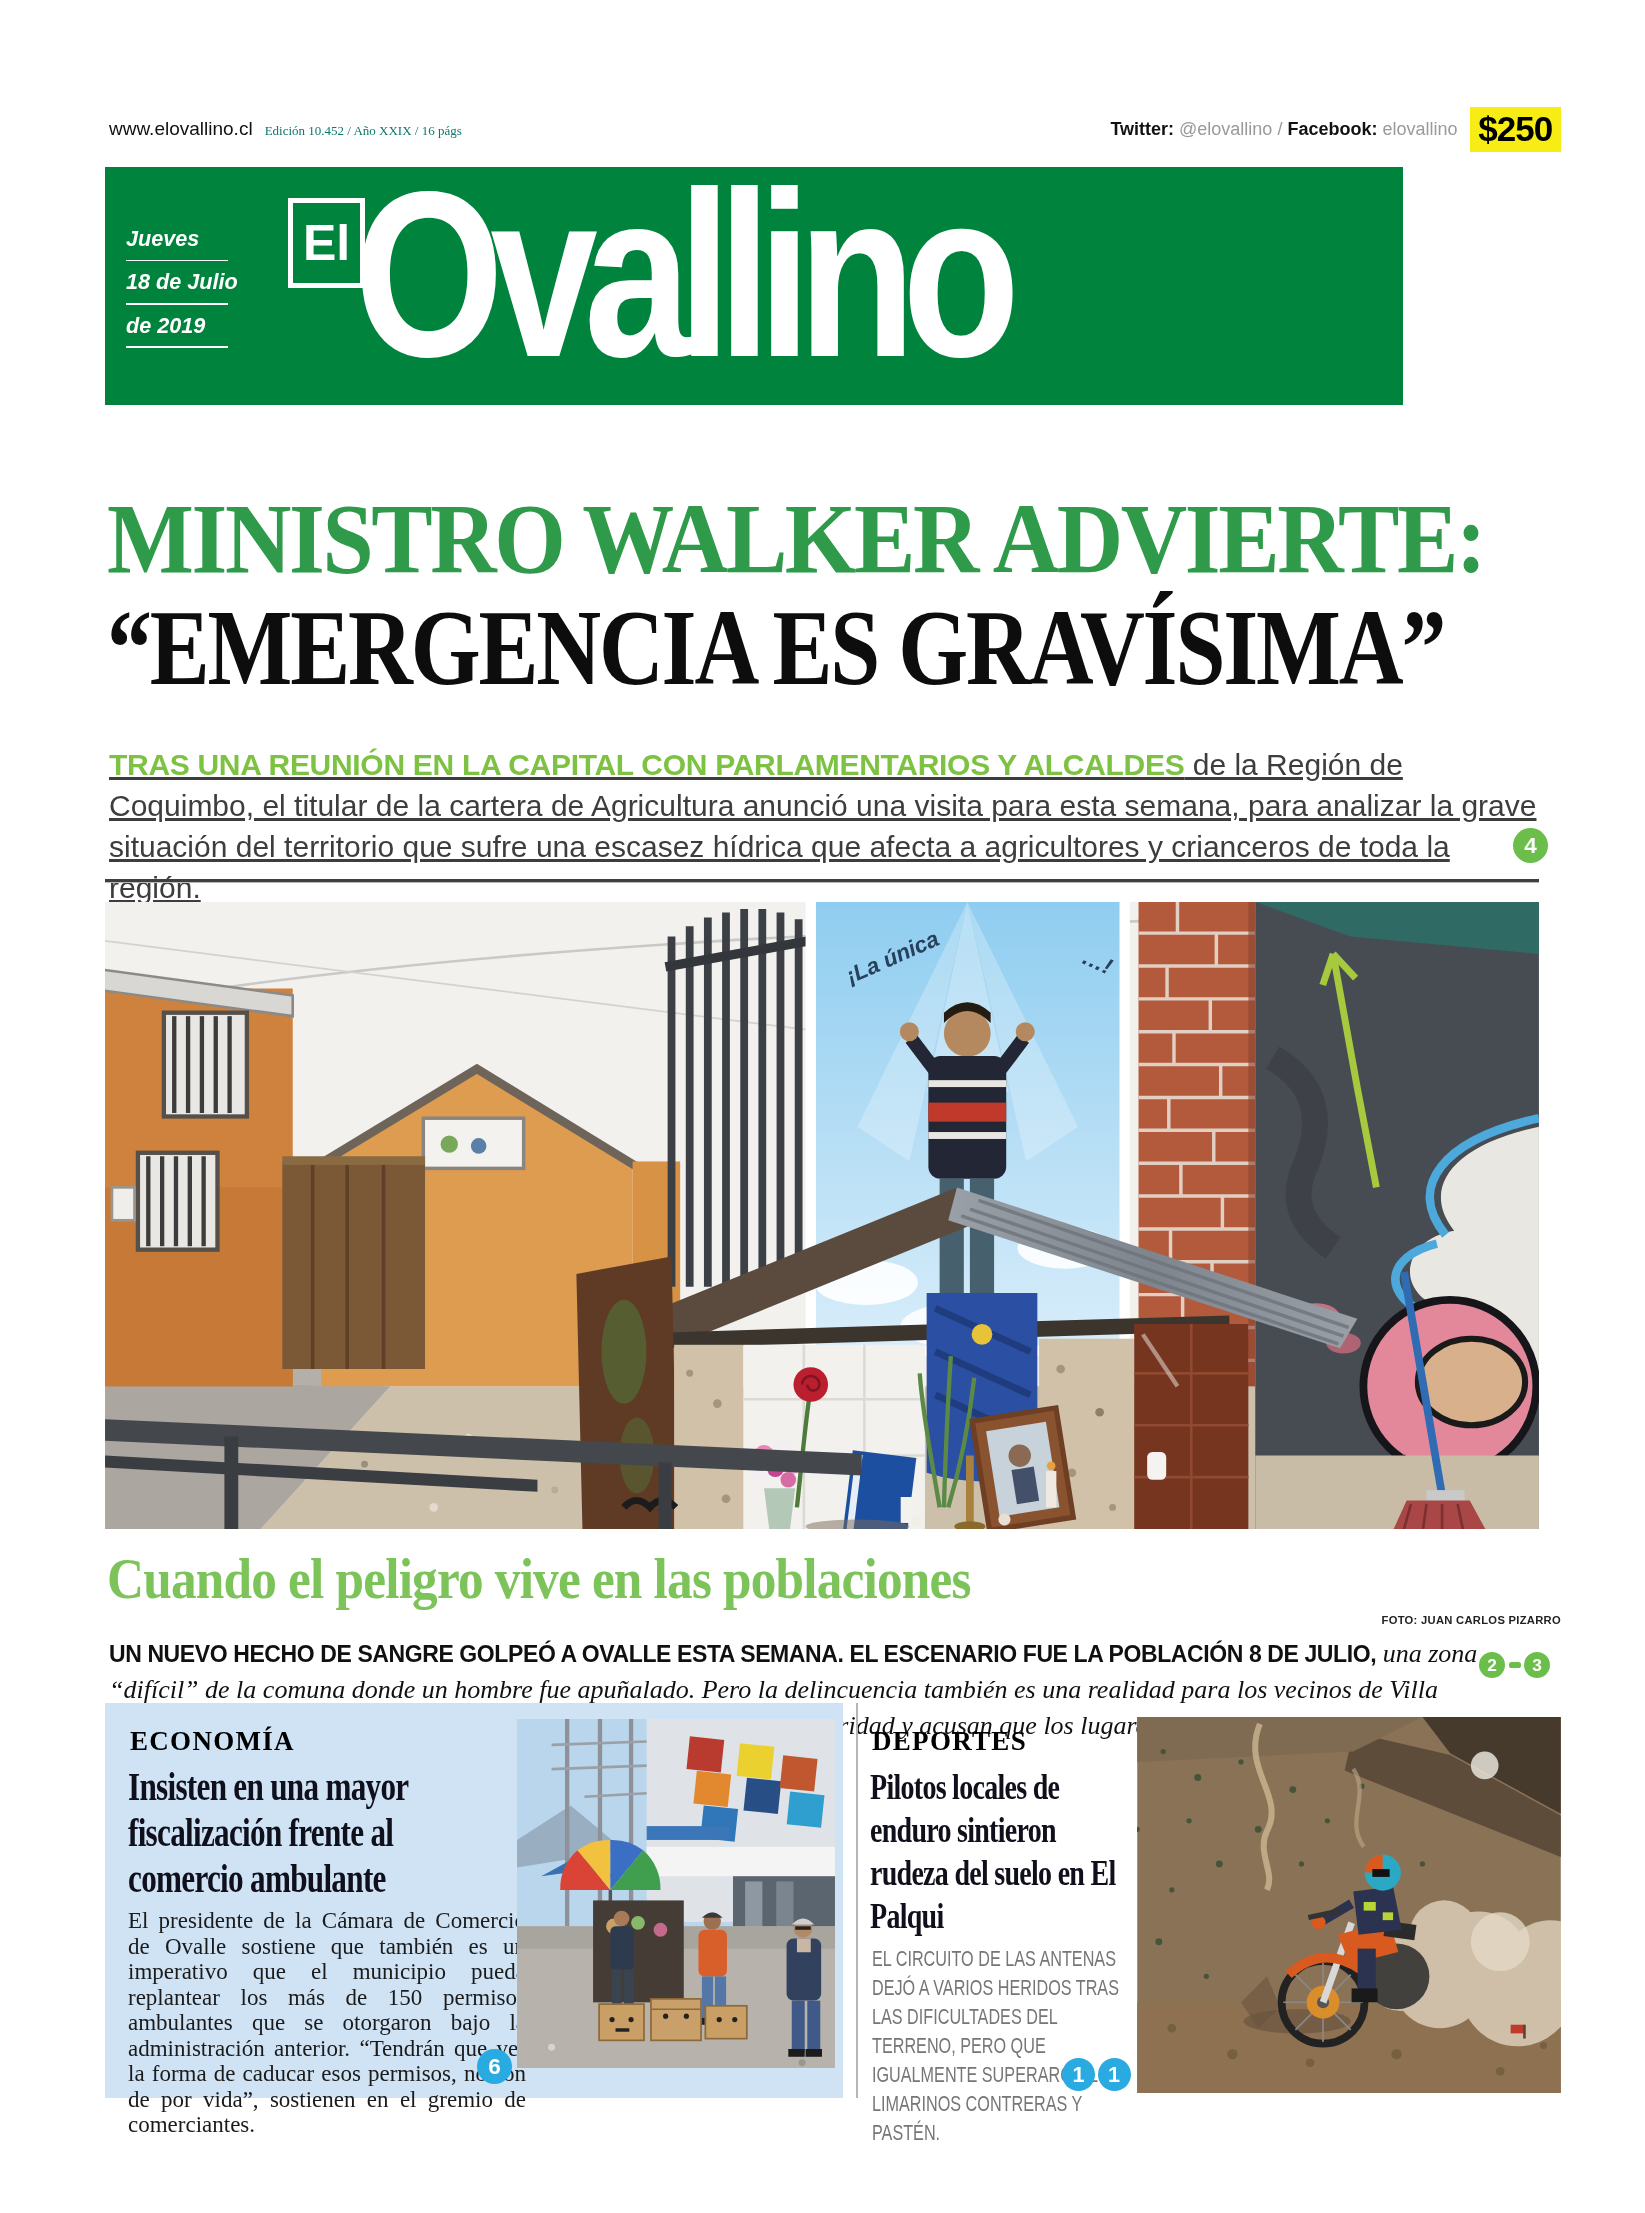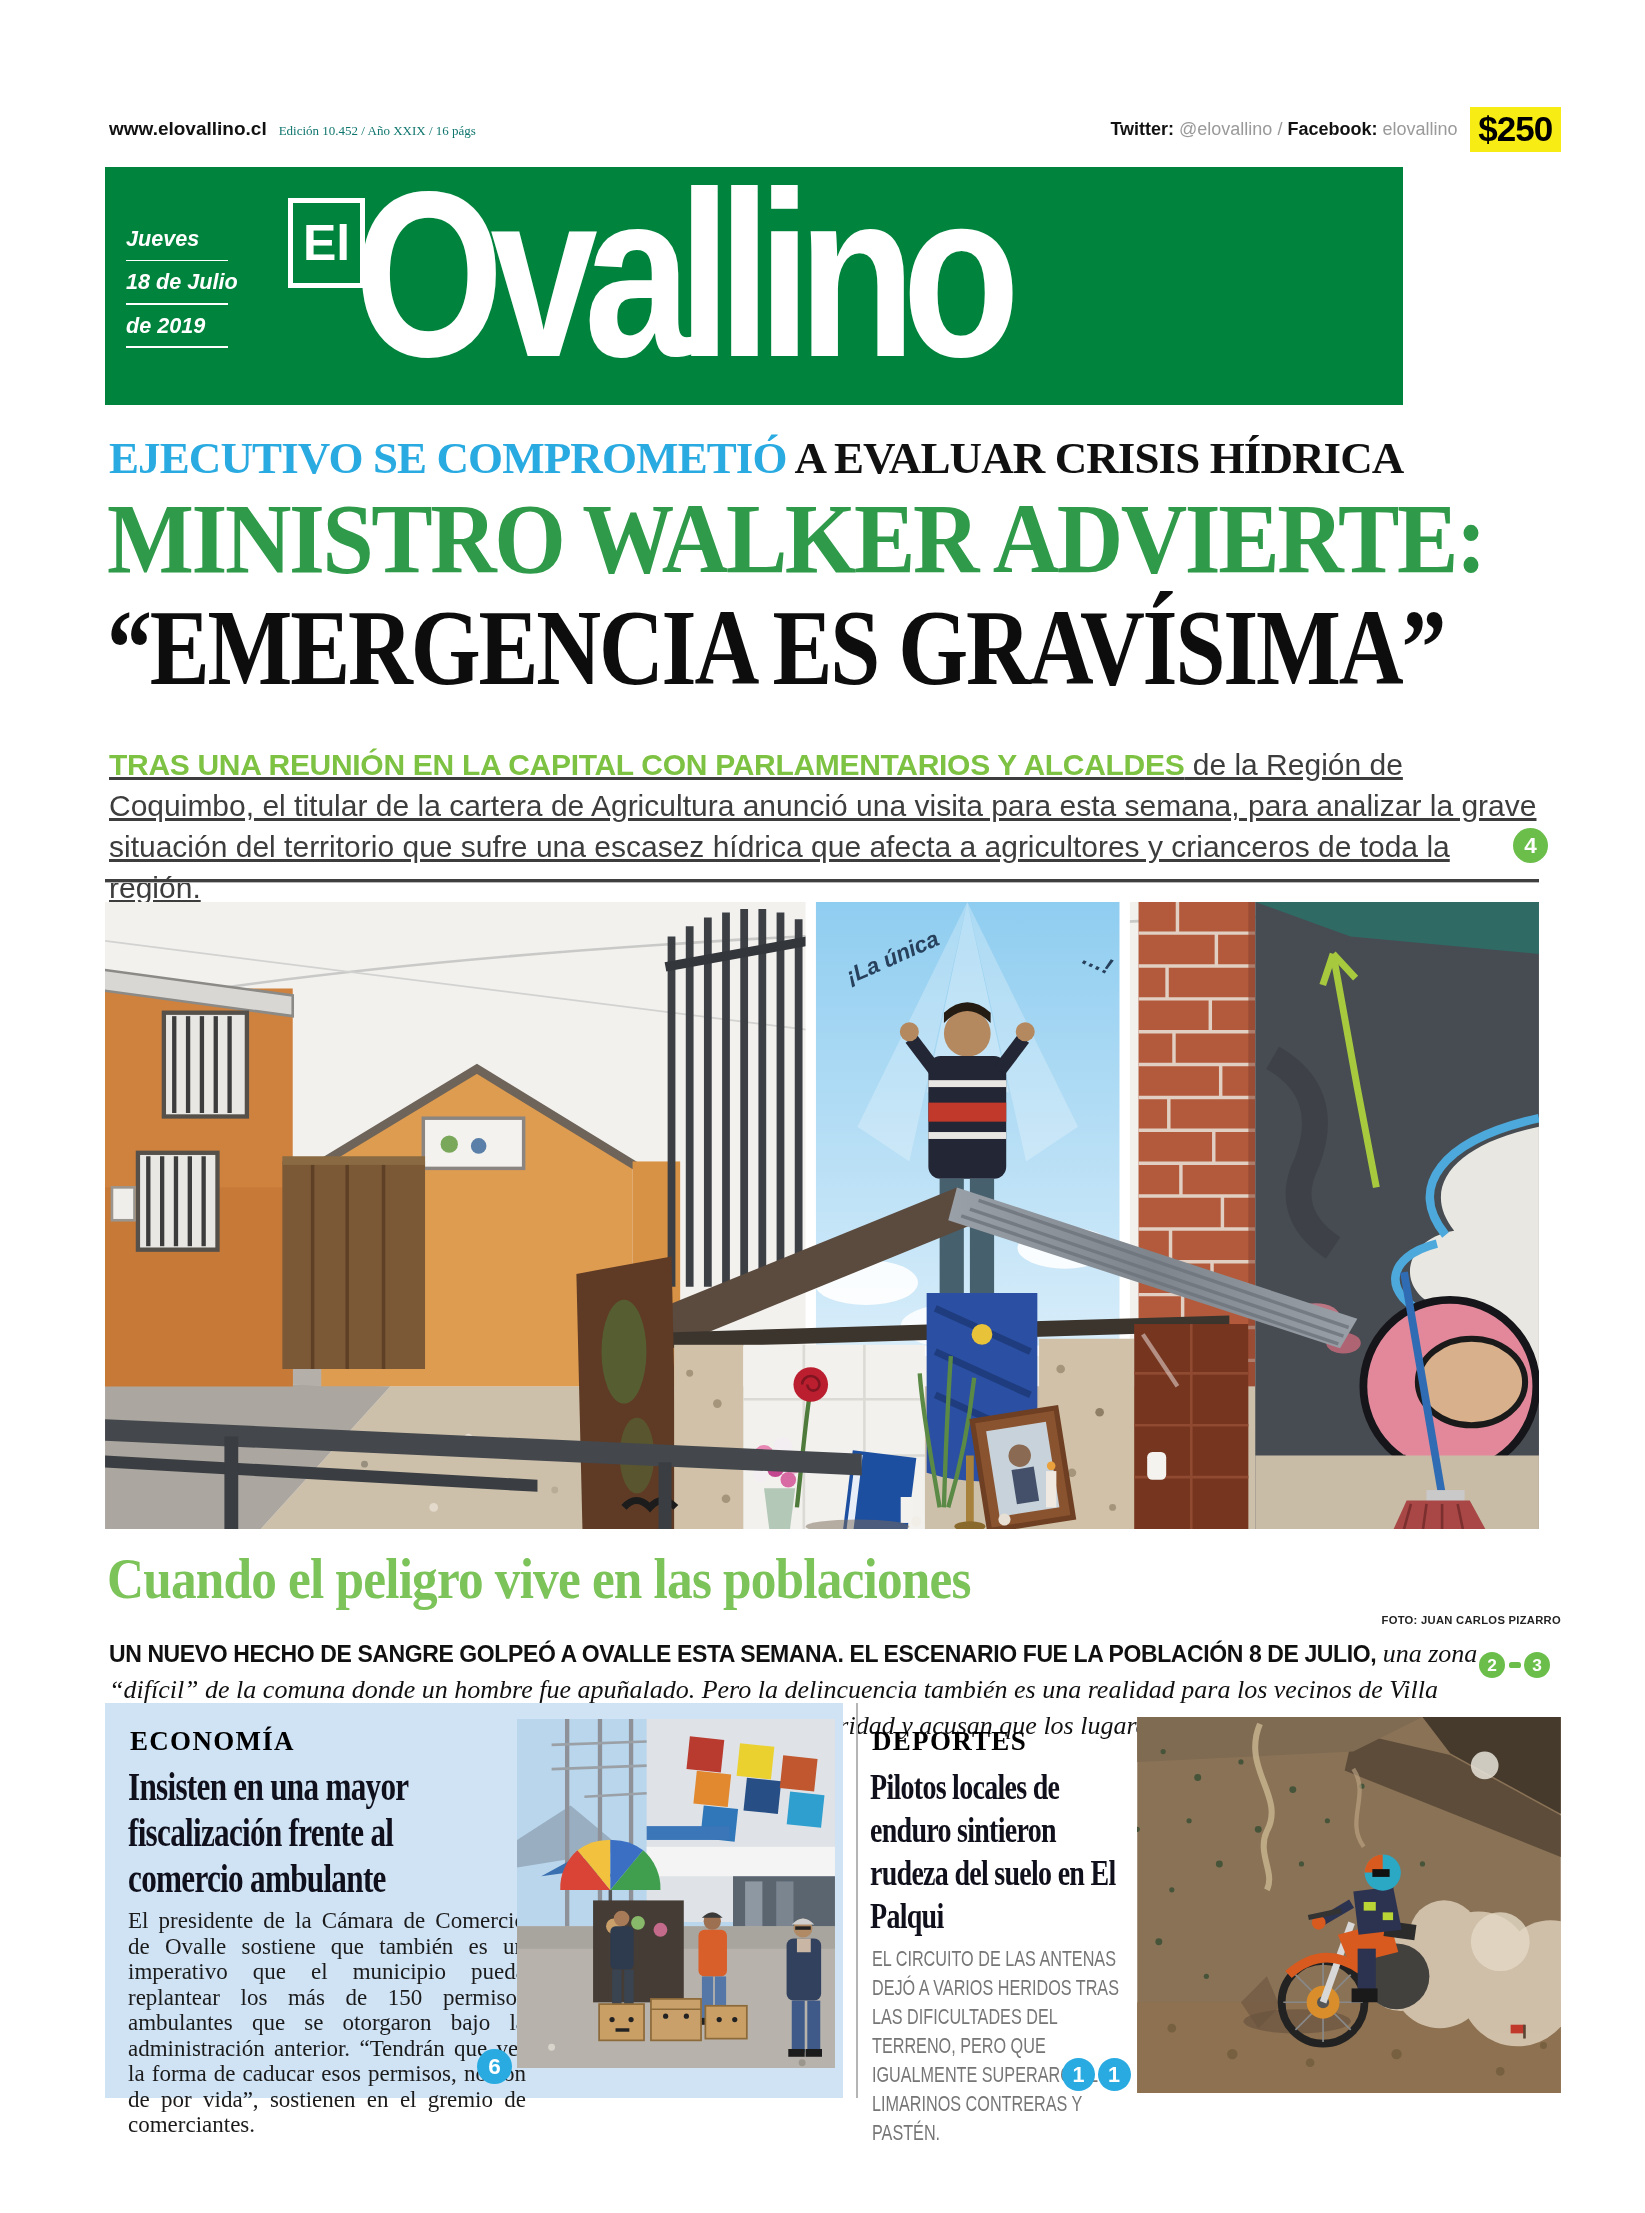--- a/index.html
+++ b/index.html
@@ -2,21 +2,21 @@
 <html style="font-size:14px"><head>
 <meta charset="utf-8">
 <style>
   html,body{margin:0;padding:0;background:#e9e9e9;}
   .page{position:relative;width:1646px;height:2214px;background:#ffffff;overflow:hidden;
         font-family:"Liberation Sans", sans-serif;color:#111;}
   .abs{position:absolute;}
 
   
   .topbar-left{left:109px;top:118px;display:flex;align-items:baseline;gap:12px;}
-  .site{font-size:19px;font-weight:bold;color:#111;}
+  .site{font-size:19px;font-weight:normal;color:#111;}
   .edition{font-size:13px;color:#0f766e;font-family:Liberation Serif, serif;}
   .topbar-right{right:85px;top:107px;display:flex;align-items:center;gap:12px;}
   .social{font-size:18px;color:#9a9a9a;margin-left:28px;}
   .social b{color:#111;}
   .price{background:#f7ec13;color:#000;font-weight:bold;font-size:35px;
          padding:1.7px 8.6px 3.5px 8.6px;letter-spacing:-0.9px;}
 
   
   .mast{left:105px;top:167px;width:1298px;height:238px;background:#00843d;}
   .mast-col{position:absolute;color:#fff;font-style:italic;font-weight:bold;font-size:21.6px;}
@@ -124,23 +124,20 @@
     <div class="mast-col slogan-col">
       <div class="ln">Pasión</div>
       <div class="rule"></div>
       <div class="ln">por</div>
       <div class="rule"></div>
       <div class="ln">Limarí</div>
       <div class="rule"></div>
     </div>
   </div>
 
-  <div class="abs kicker">
-    <span class="hl">EJECUTIVO SE COMPROMETIÓ</span><span> A EVALUAR CRISIS HÍDRICA</span>
-  </div>
   <div class="abs h1">MINISTRO WALKER ADVIERTE:</div>
   <div class="abs h2">“EMERGENCIA ES GRAVÍSIMA”</div>
   <div class="abs deck">
     <span class="lead">TRAS UNA REUNIÓN EN LA CAPITAL CON PARLAMENTARIOS Y ALCALDES</span><span> de la Región de Coquimbo, el titular de la cartera de Agricultura anunció una visita para esta semana, para analizar la grave situación del territorio que sufre una escasez hídrica que afecta a agricultores y crianceros de toda la región.</span>
   </div>
   <div class="abs badge bg-green badge-4">4</div>
   <div class="abs rule-main"></div>
 
   <div class="abs main-photo">
     <svg width="1434" height="627" viewBox="0 0 1658 725">

